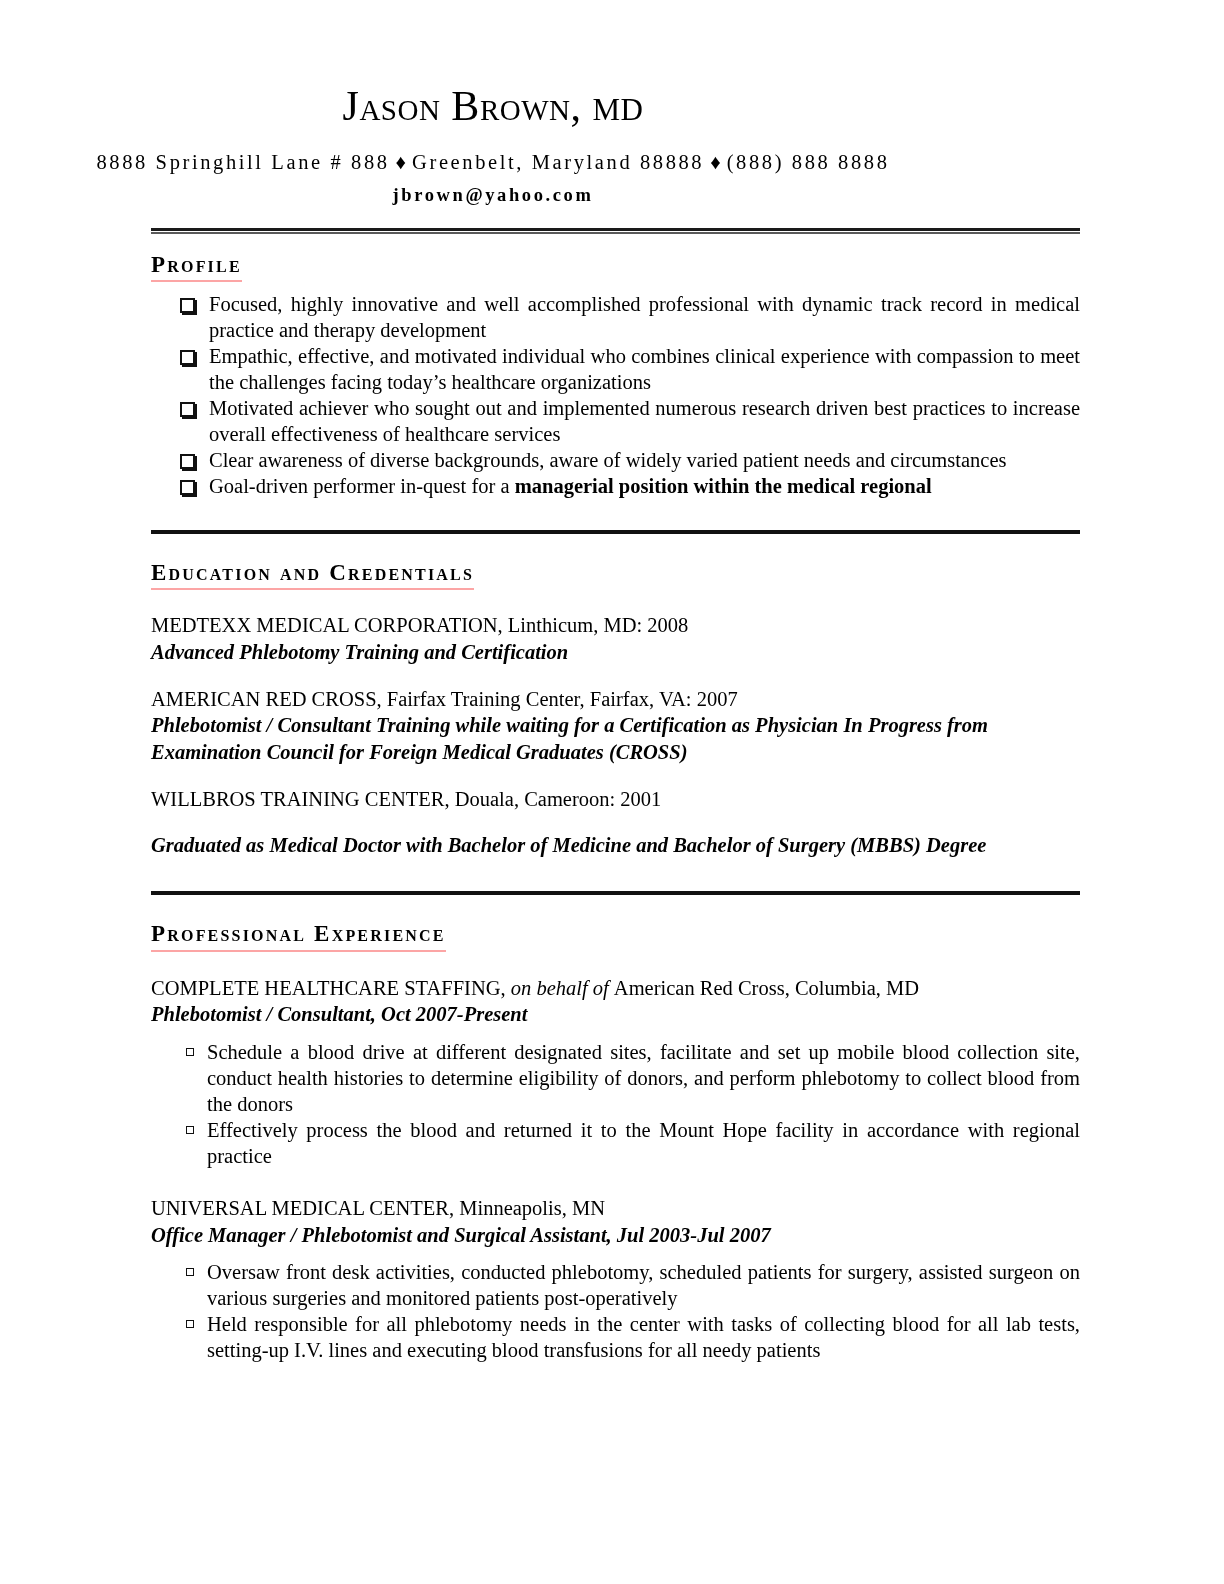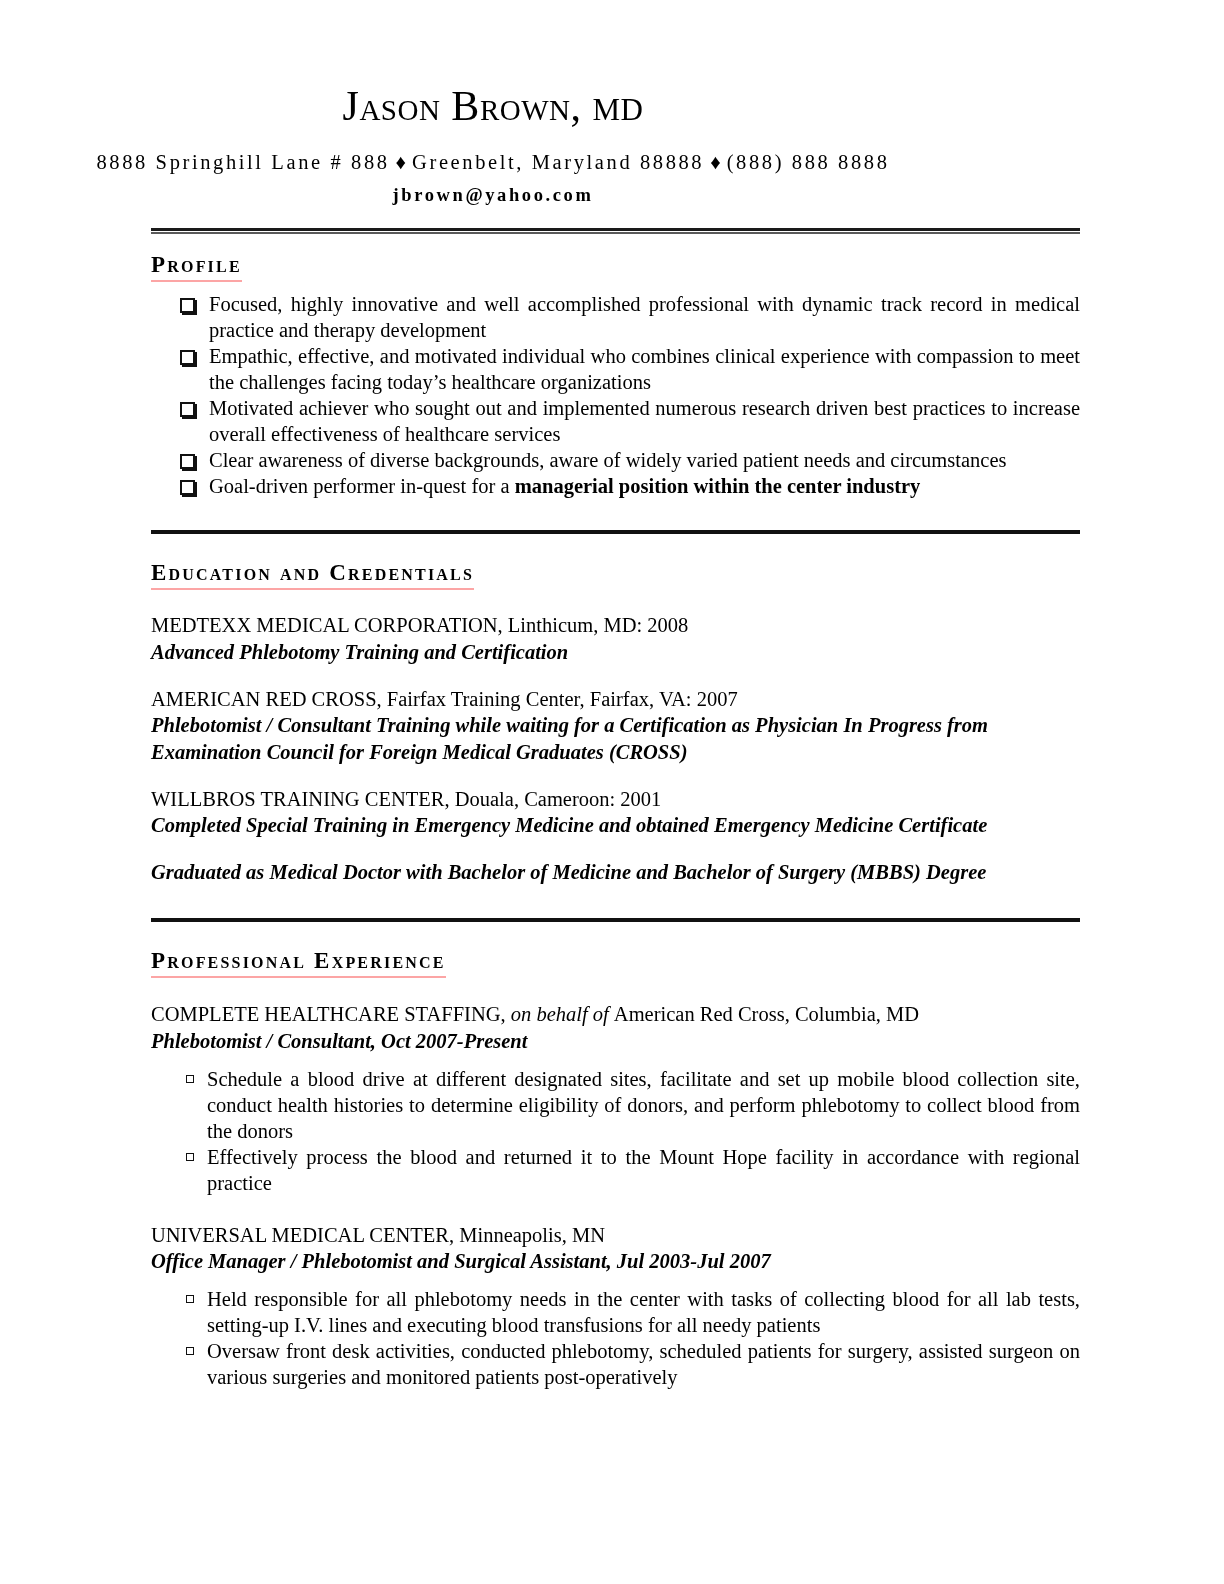--- a/index.html
+++ b/index.html
@@ -209,21 +209,21 @@
       <li>
         <span class="sq"></span>
         <span class="txt">Motivated achiever who sought out and implemented numerous research driven best practices to increase overall effectiveness of healthcare services</span>
       </li>
       <li class="nojust">
         <span class="sq"></span>
         <span class="txt">Clear awareness of diverse backgrounds, aware of widely varied patient needs and circumstances</span>
       </li>
       <li class="nojust">
         <span class="sq"></span>
-        <span class="txt">Goal-driven performer in-quest for a </span><b>managerial position within the center industry</b>
+        <span class="txt">Goal-driven performer in-quest for a </span><b>managerial position within the medical regional</b>
       </li>
     </ul>
   </div>
 
   <div class="rule-wrap" style="margin-top:30px;">
       <div class="rule-single"></div>
     </div>
 
   <div class="content">
     <div class="sec-edu">
@@ -233,21 +233,20 @@
     <div class="edu-entry first">
       <div class="edu-org">MEDTEXX MEDICAL CORPORATION, Linthicum, MD: 2008</div>
       <div class="edu-desc">Advanced Phlebotomy Training and Certification</div>
     </div>
     <div class="edu-entry">
       <div class="edu-org">AMERICAN RED CROSS, Fairfax Training Center, Fairfax, VA: 2007</div>
       <div class="edu-desc">Phlebotomist / Consultant Training while waiting for a Certification as Physician In Progress from Examination Council for Foreign Medical Graduates (CROSS)</div>
     </div>
     <div class="edu-entry">
       <div class="edu-org">WILLBROS TRAINING CENTER, Douala, Cameroon: 2001</div>
-      <div class="edu-desc">Completed Special Training in Emergency Medicine and obtained Emergency Medicine Certificate</div>
     </div>
     <div class="edu-entry">
       <div class="edu-desc">Graduated as Medical Doctor with Bachelor of Medicine and Bachelor of Surgery (MBBS) Degree</div>
     </div>
   </div>
 
   <div class="rule-wrap" style="margin-top:32px;">
       <div class="rule-single"></div>
     </div>
 
@@ -270,23 +269,23 @@
         </li>
       </ul>
     </div>
 
     <div class="exp-entry" style="margin-top:26px;">
       <div class="exp-org"><span>UNIVERSAL MEDICAL CENTER, Minneapolis, MN</span><span class="ital"></span><span></span></div>
       <div class="exp-role">Office Manager / Phlebotomist and Surgical Assistant, Jul 2003-Jul 2007</div>
       <ul class="exp-list">
         <li>
           <span class="sm-sq"></span>
+          <span>Oversaw front desk activities, conducted phlebotomy, scheduled patients for surgery, assisted surgeon on various surgeries and monitored patients post-operatively</span>
+        </li>
+        <li>
+          <span class="sm-sq"></span>
           <span>Held responsible for all phlebotomy needs in the center with tasks of collecting blood for all lab tests, setting-up I.V. lines and executing blood transfusions for all needy patients</span>
         </li>
-        <li>
-          <span class="sm-sq"></span>
-          <span>Oversaw front desk activities, conducted phlebotomy, scheduled patients for surgery, assisted surgeon on various surgeries and monitored patients post-operatively</span>
-        </li>
       </ul>
     </div>
   </div>
 
 </div>
 
 </body></html>

